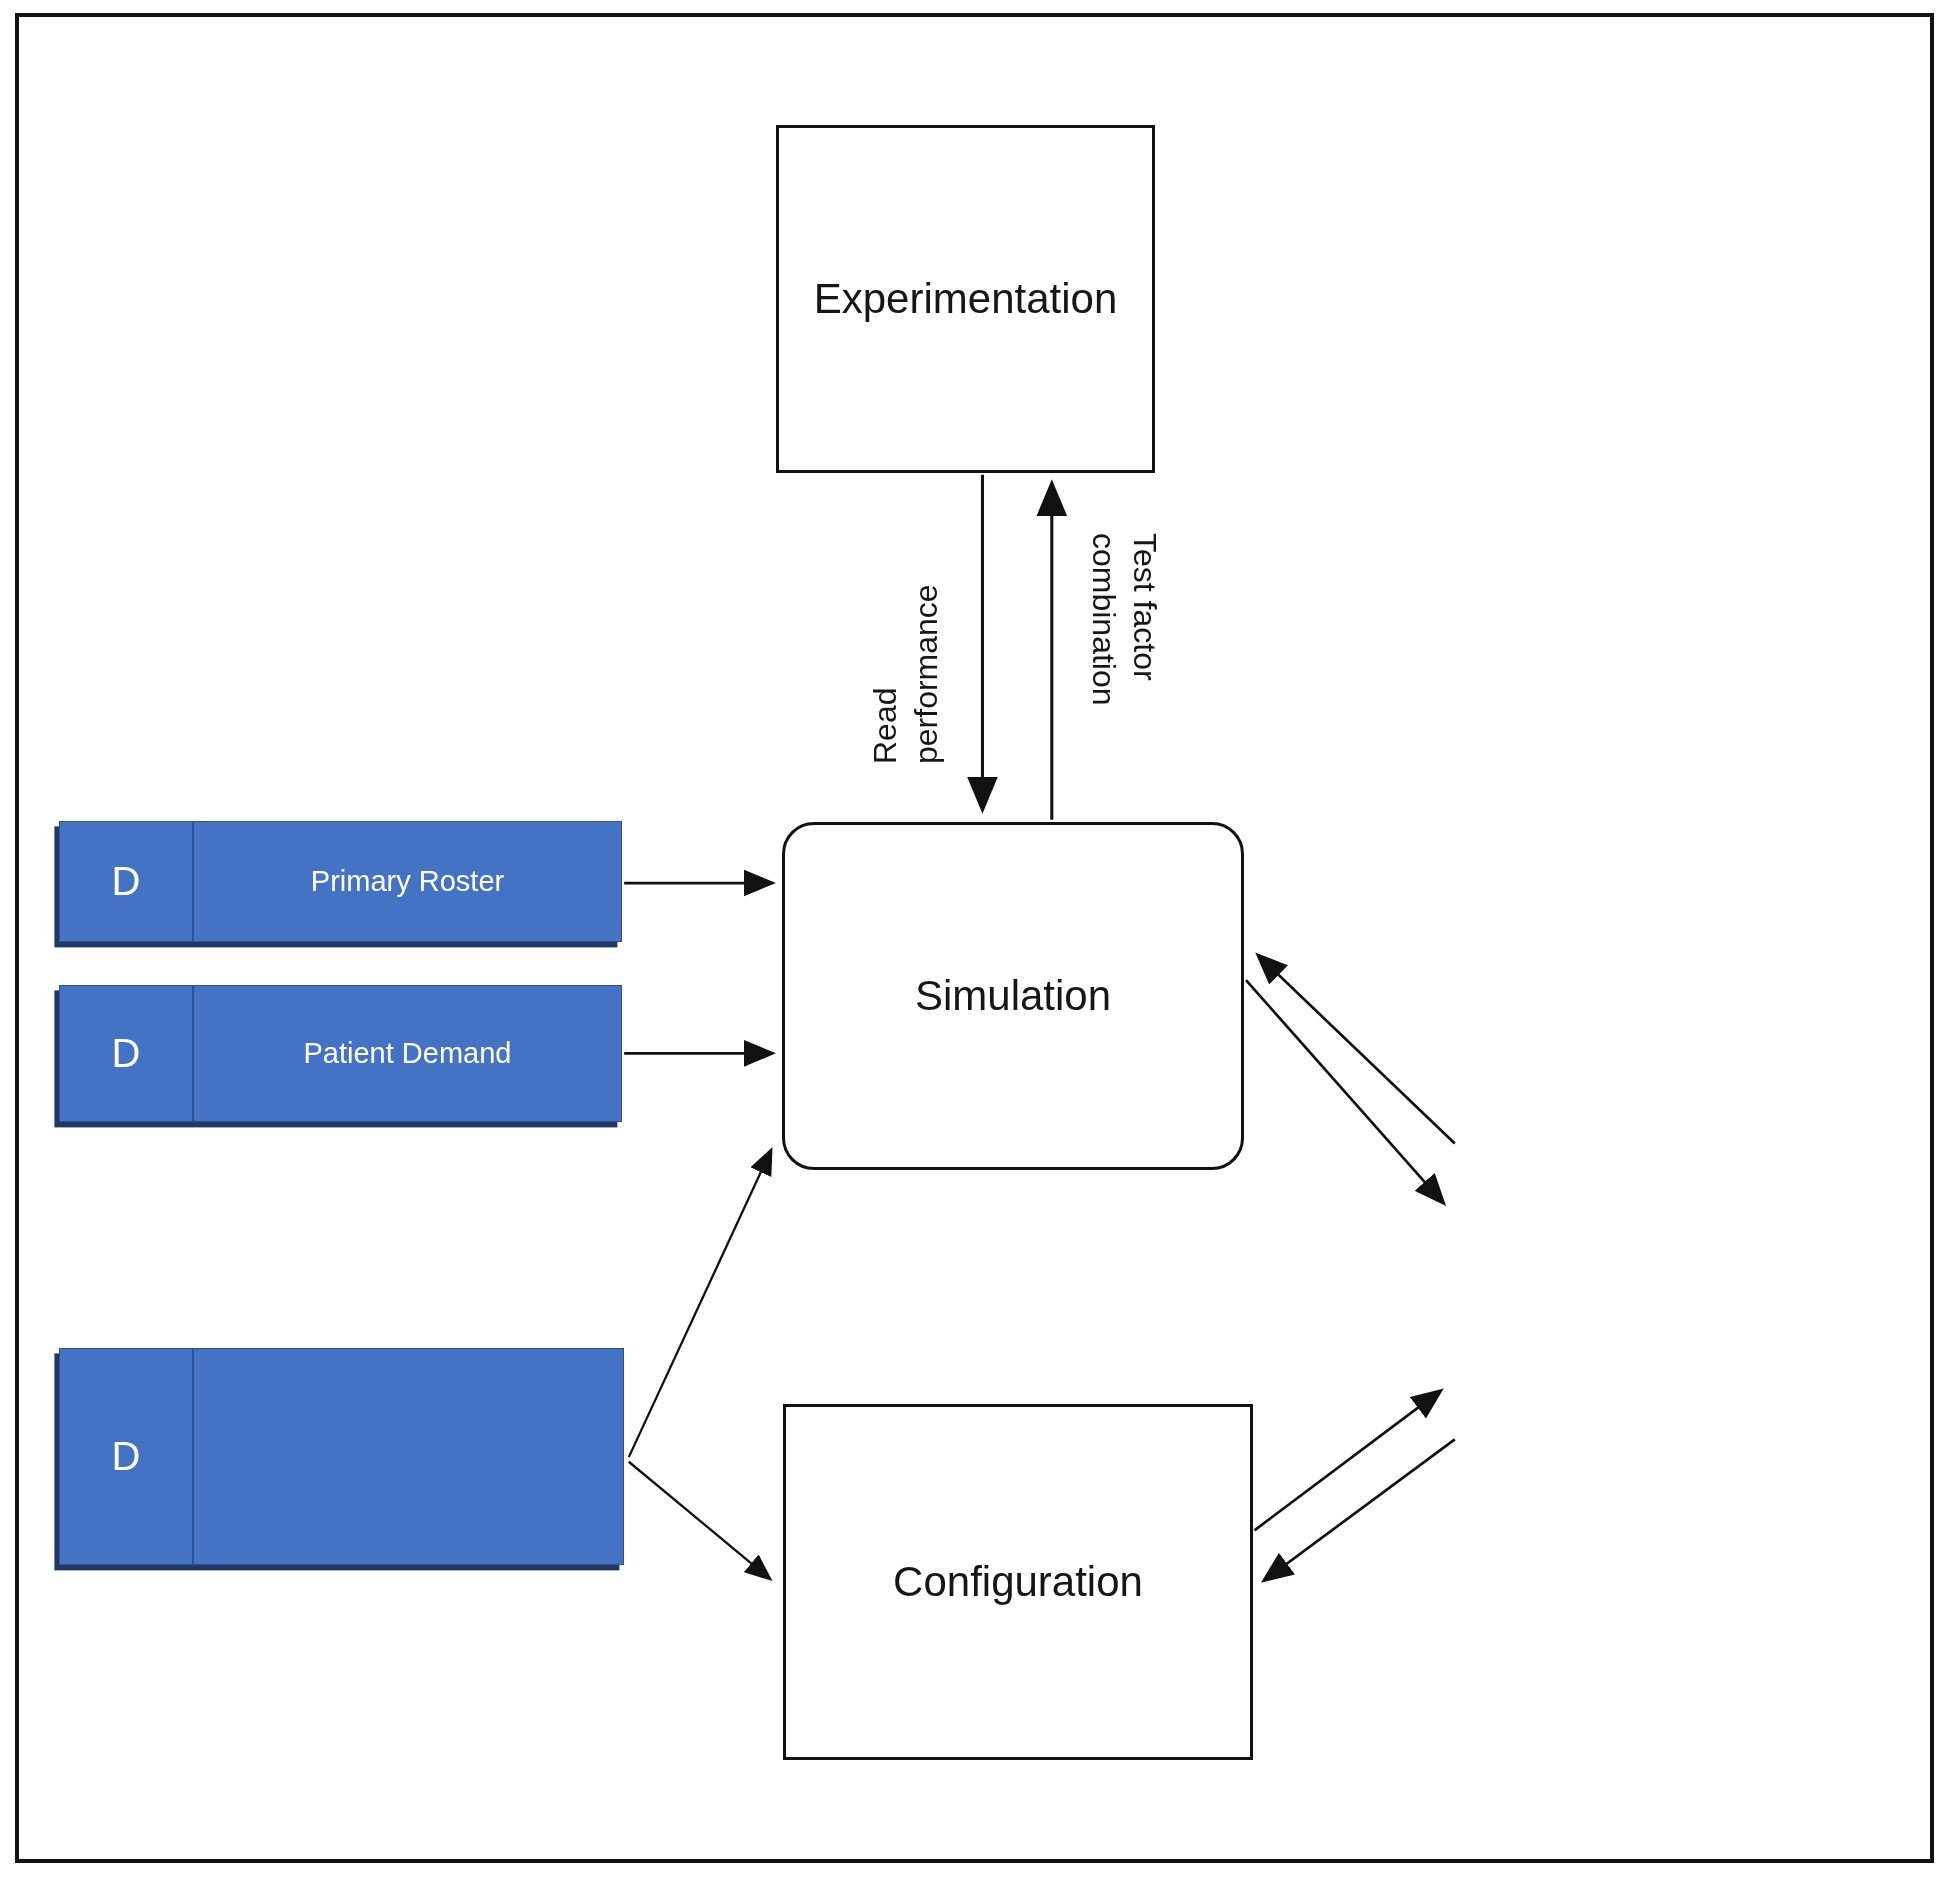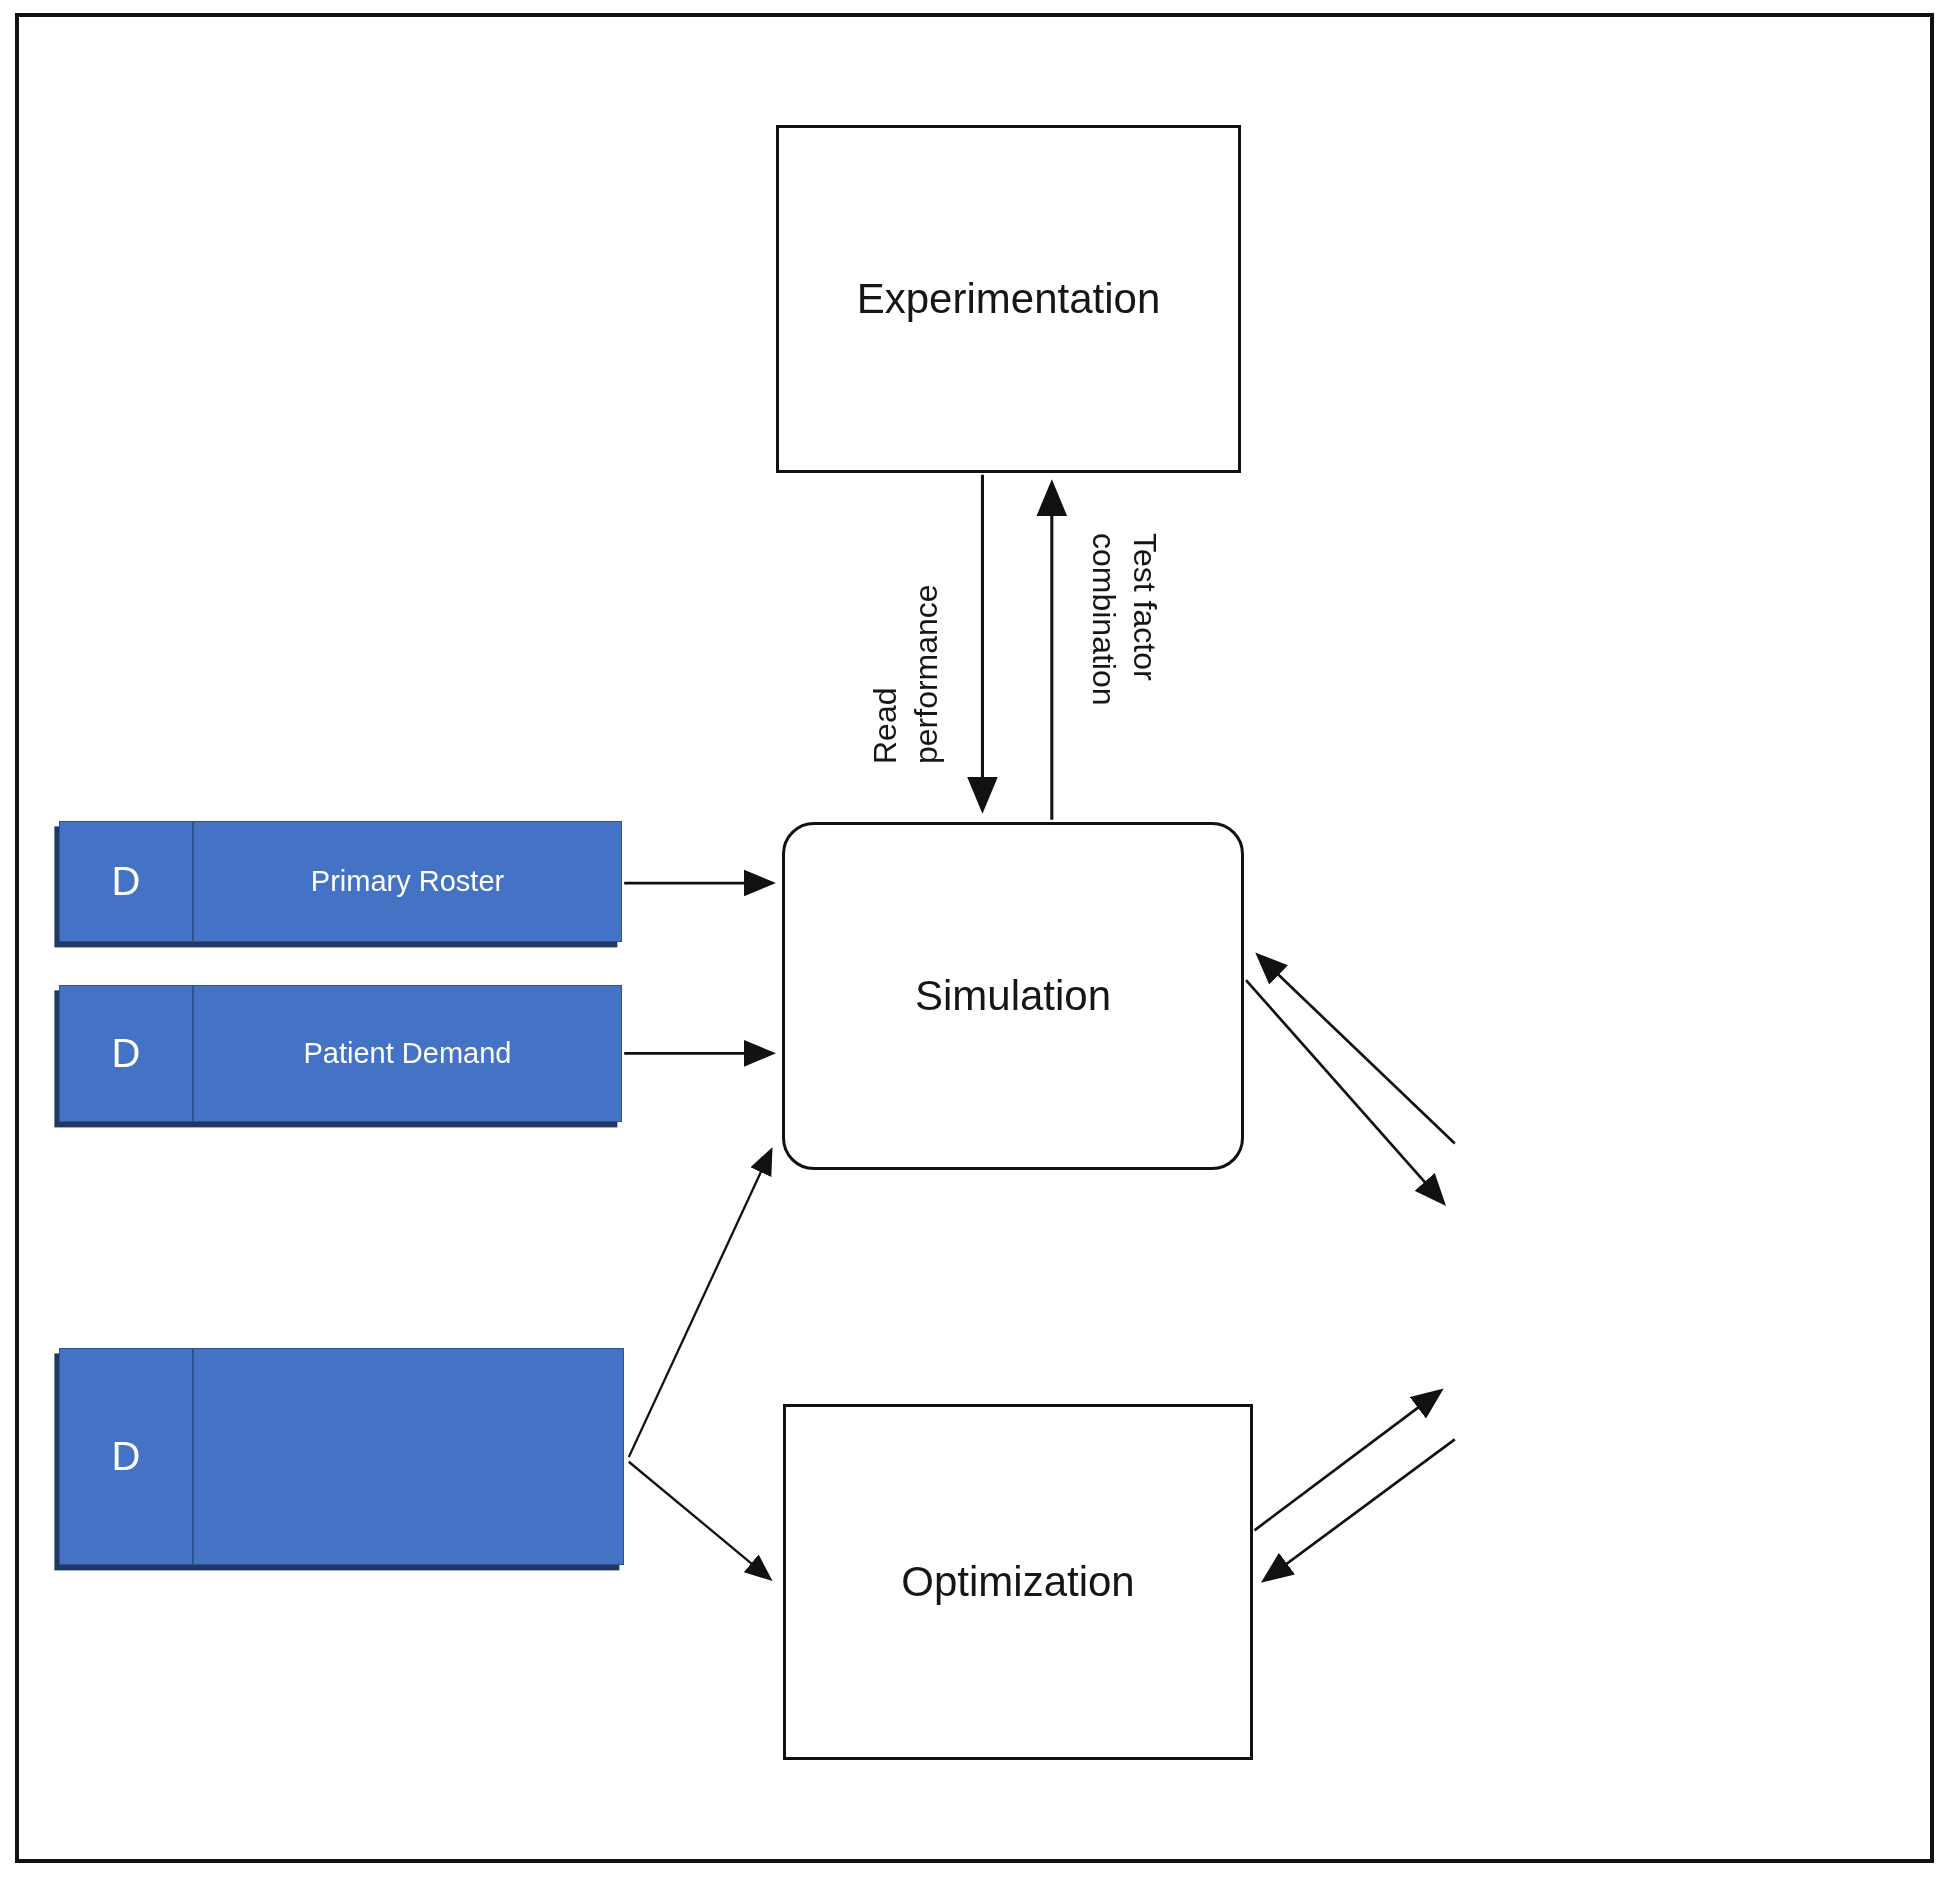--- a/index.html
+++ b/index.html
@@ -13,21 +13,21 @@
   }
   .outer-frame{
     position:absolute; left:15.4px; top:13px; width:1919px; height:1850px;
     border:4.6px solid var(--ink); box-sizing:border-box;
   }
   .node{
     position:absolute; box-sizing:border-box; background:#fff;
     border:3.1px solid var(--ink); display:flex; align-items:center; justify-content:center;
     font-size:42px; line-height:1.3; text-align:center; white-space:pre-line; color:#161616;
   }
-  #node-experimentation{ left:776px; top:125px;  width:465px; height:348px; }
+  #node-experimentation{ left:776px; top:125px;  width:379px; height:348px; }
   #node-simulation     { left:782px; top:822px; width:462px; height:348px;border-radius:32px; }
   #node-optimization   { left:783px; top:1404px; width:470px; height:356px; }
   #node-decision       { left:1456px; top:1079px; width:393px; height:424px; }
 
   .datum{
     position:absolute; box-sizing:border-box; display:flex; align-items:stretch;
     background:var(--blue-fill); border:1.5px solid var(--blue-border);
     box-shadow:-4.6px 5.4px 0 var(--blue-shadow); color:var(--text-on-blue);
   }
   #datum-primary-roster{ left:59px; top:821px; width:563px; height:121px; }
@@ -60,21 +60,21 @@
 
   <div class="outer-frame"></div>
 
   <div class="node" id="node-experimentation">
     <span>Experimentation</span>
   </div>
   <div class="node" id="node-simulation">
     <span>Simulation</span>
   </div>
   <div class="node" id="node-optimization">
-    <span>Optimization</span>
+    <span>Configuration</span>
   </div>
 
   <div class="datum" id="datum-primary-roster">
     <div class="dcell">D</div>
     <div class="dlabel">Primary Roster</div>
   </div>
   <div class="datum" id="datum-patient-demand">
     <div class="dcell">D</div>
     <div class="dlabel">Patient Demand</div>
   </div>

